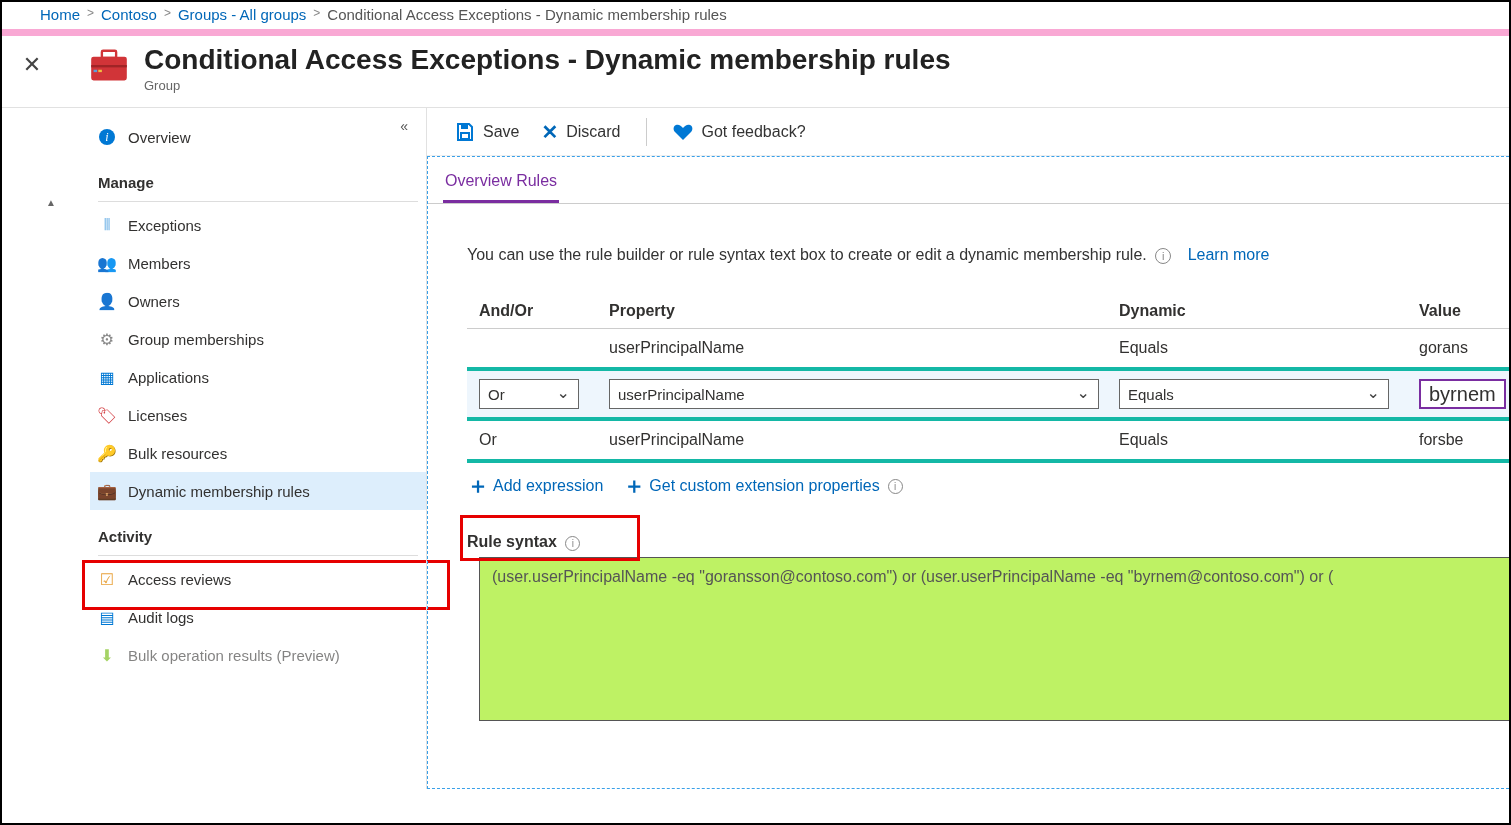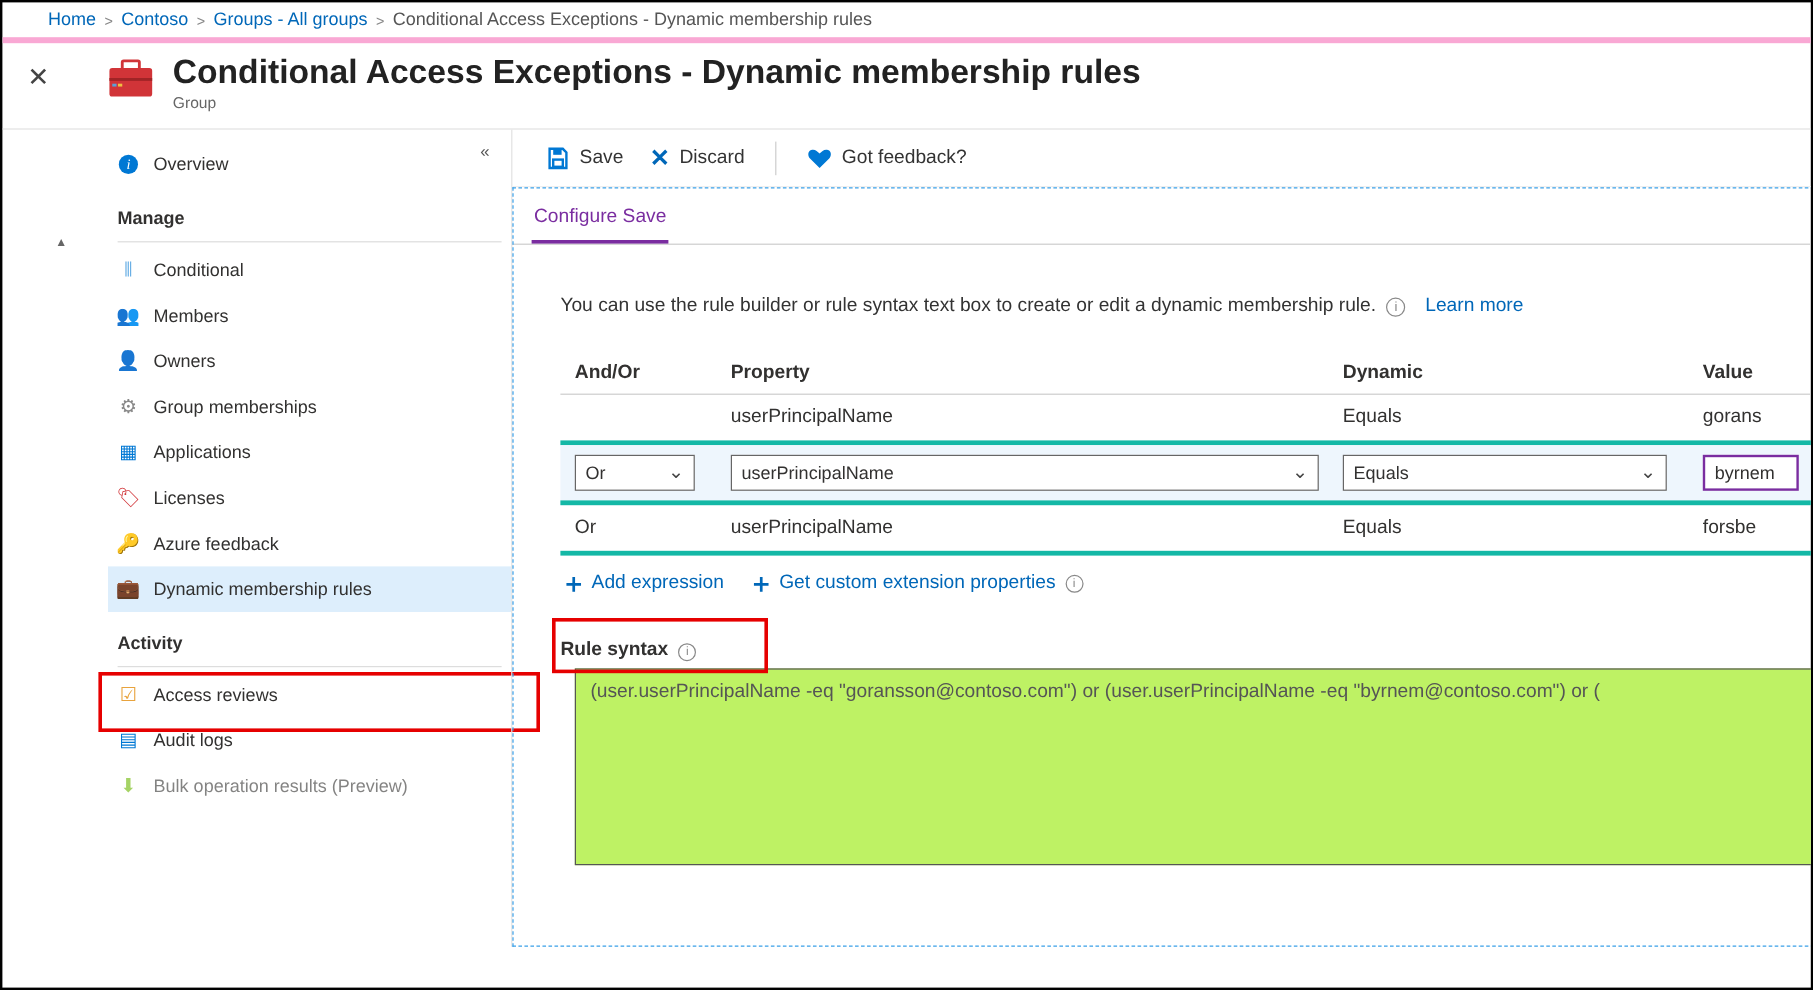--- a/index.html
+++ b/index.html
@@ -19,25 +19,25 @@
   }
   .scroll-up {
     position: absolute;
     left: 44px;
     top: 195px;
     font-size: 10px;
     color: #666;
   }
   .breadcrumb {
     display: flex;
-    align-items: flex-end;
+    align-items: flex-start;
     gap: 6px;
     padding: 4px 8px 6px 38px;
     font-size: 15px;
-    border-bottom: 5px solid #f9a8d4;
+    border-bottom: 7px solid #f9a8d4;
     height: 34px;
   }
   .breadcrumb a { color: #0067b8; text-decoration: none; cursor: pointer; }
   .breadcrumb .sep { color: #888; font-size: 12px; margin: 0 1px; }
   .breadcrumb .current { color: #555; }
   .header-row {
     display: flex;
     align-items: flex-start;
     padding: 8px 0 14px 0;
     border-bottom: 1px solid #e1e1e1;
@@ -226,21 +226,21 @@
     color: #444;
   }
   .sel.small { width: 100px; }
   .sel.prop { width: 490px; }
   .sel.op { width: 270px; }
   .valbox {
     border: 2px solid #7a2da0;
     background: #fff;
     height: 30px;
     padding: 0 8px;
-    font-size: 15px;
+    font-size: 20px;
     display: flex;
     align-items: center;
     min-width: 80px;
   }
   .action-row {
     display: flex;
     gap: 20px;
     padding: 8px 16px 8px 40px;
     align-items: center;
   }
@@ -313,21 +313,21 @@
             </svg>
         </span>
         <span>Overview</span>
       </div>
 
       <div class="side-section">Manage</div>
       <hr class="side-hr">
 
       <div class="side-item">
         <span class="side-ico" style="color:#69afe5">⫴</span>
-        <span>Conditional</span>
+        <span>Exceptions</span>
       </div>
       <div class="side-item">
         <span class="side-ico" style="color:#69afe5">👥</span>
         <span>Members</span>
       </div>
       <div class="side-item">
         <span class="side-ico" style="color:#69afe5">👤</span>
         <span>Owners</span>
       </div>
       <div class="side-item">
@@ -337,21 +337,21 @@
       <div class="side-item">
         <span class="side-ico" style="color:#0078d4">▦</span>
         <span>Applications</span>
       </div>
       <div class="side-item">
         <span class="side-ico" style="color:#d13438">🏷</span>
         <span>Licenses</span>
       </div>
       <div class="side-item">
         <span class="side-ico" style="color:#f0c040">🔑</span>
-        <span>Azure feedback</span>
+        <span>Bulk resources</span>
       </div>
       <div class="side-item selected">
         <span class="side-ico" style="color:#d13438">💼</span>
         <span>Dynamic membership rules</span>
       </div>
 
       <div class="side-section">Activity</div>
       <hr class="side-hr">
 
       <div class="side-item">
@@ -393,21 +393,21 @@
                 <path d="M10 18 L2 10 C0 8 0 4 3 3 C6 2 8 4 10 6 C12 4 14 2 17 3 C20 4 20 8 18 10 Z" fill="#0078d4"></path>
               </svg>
           </span>
           <span>Got feedback?</span>
         </div>
       </div>
 
       <div class="main-blue-border"></div>
 
       <div class="tabbar">
-        <div class="tab">Configure Save</div>
+        <div class="tab">Overview Rules</div>
       </div>
 
       <div class="desc-row">
         <span>You can use the rule builder or rule syntax text box to create or edit a dynamic membership rule.</span>
         <span class="info-i">i</span>
         <a>Learn more</a>
       </div>
 
       <div class="rule-table">
         <div class="rt-head">

